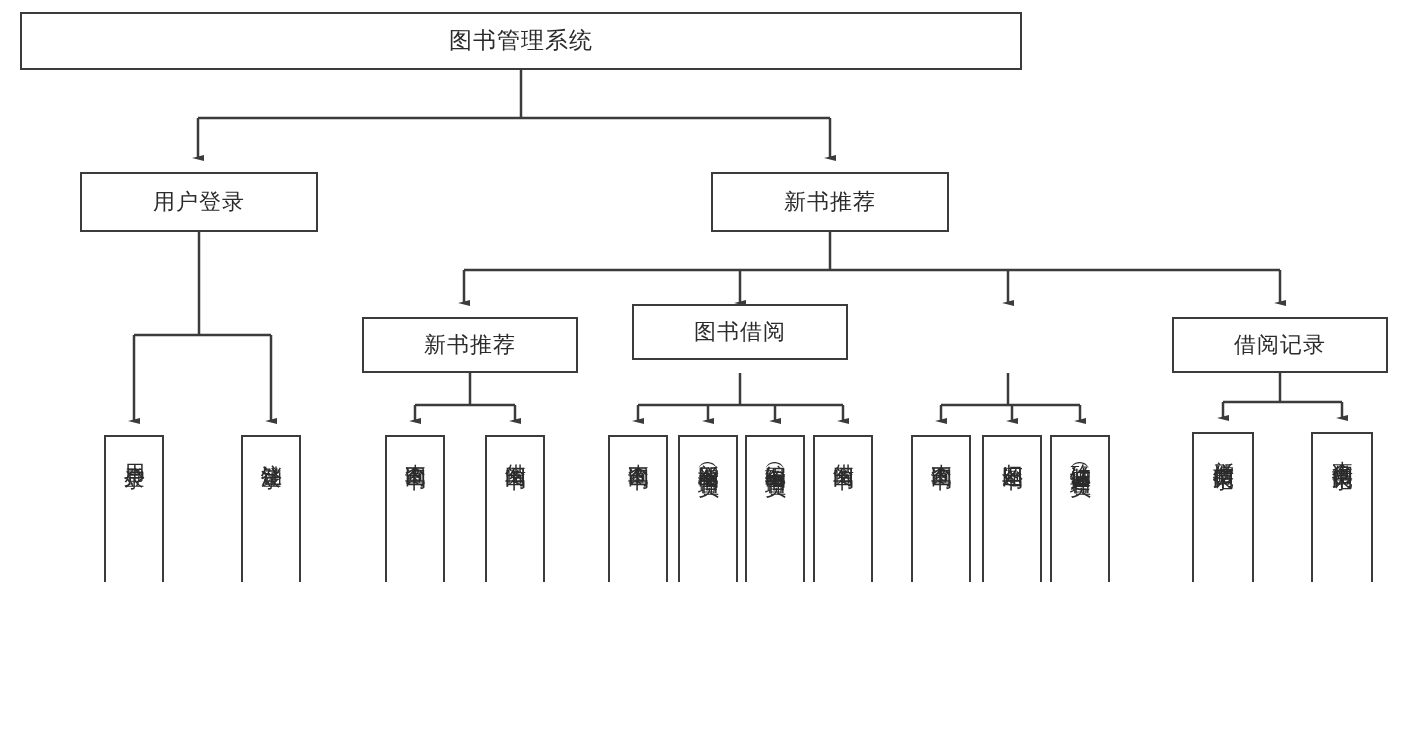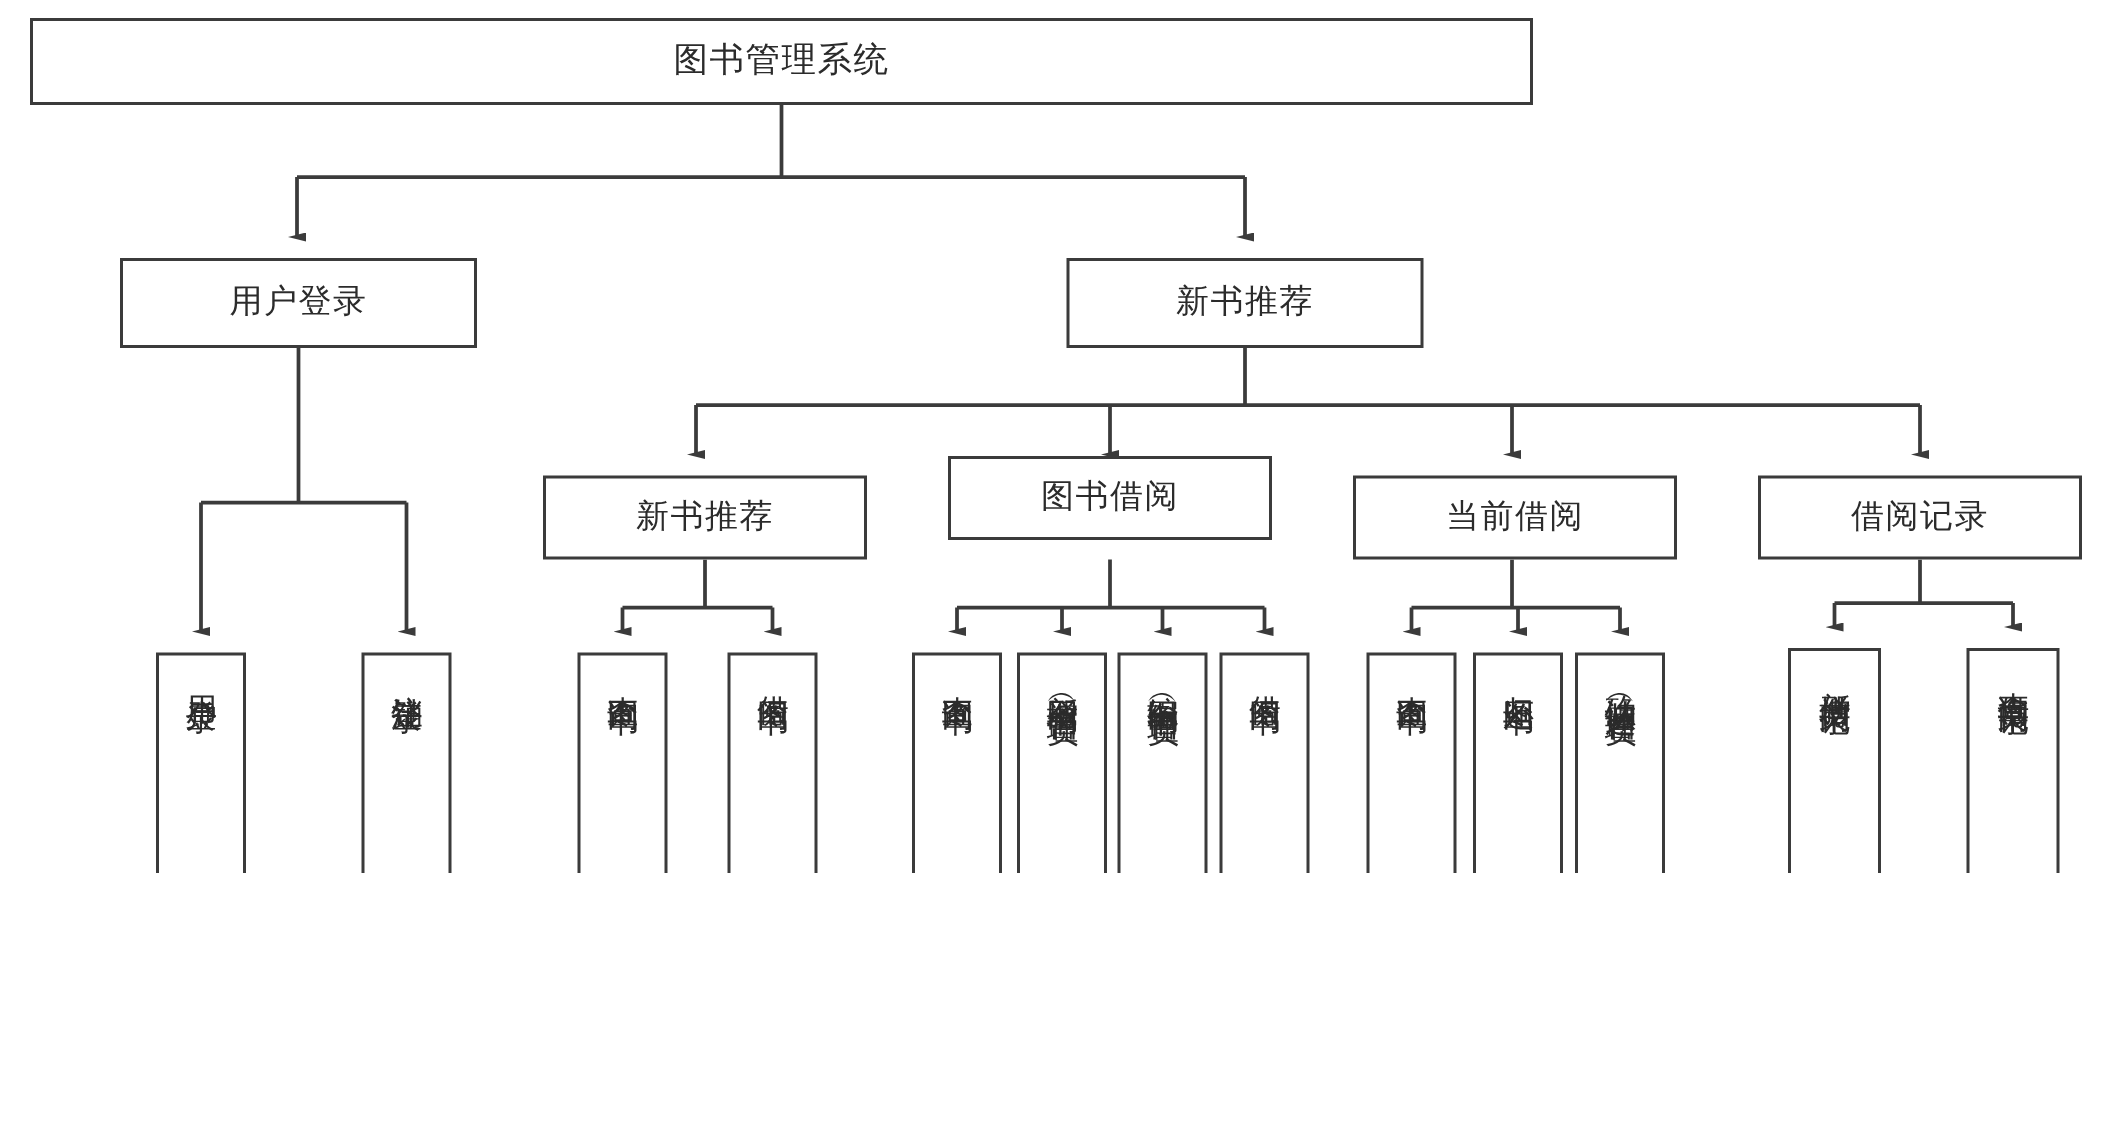--- a/index.html
+++ b/index.html
@@ -135,23 +135,20 @@
   <div class="node node-h" style="left:711px; top:172px; width:238px; height:60px;">
     <span class="label">新书推荐</span>
   </div>
 
   <div class="node node-h" style="left:362px; top:317px; width:216px; height:56px;">
     <span class="label">新书推荐</span>
   </div>
   <div class="node node-h" style="left:632px; top:304px; width:216px; height:56px;">
     <span class="label">图书借阅</span>
   </div>
-  <div class="node node-h" style="left:902px; top:317px; width:216px; height:56px;">
-    <span class="label">当前借阅</span>
-  </div>
   <div class="node node-h" style="left:1172px; top:317px; width:216px; height:56px;">
     <span class="label">借阅记录</span>
   </div>
 
   <div class="node node-v" style="left:104px; top:435px; width:60px; height:298px;">
     <span class="label">用户登录</span>
   </div>
   <div class="node node-v" style="left:241px; top:435px; width:60px; height:298px;">
     <span class="label">注销登录</span>
   </div>

